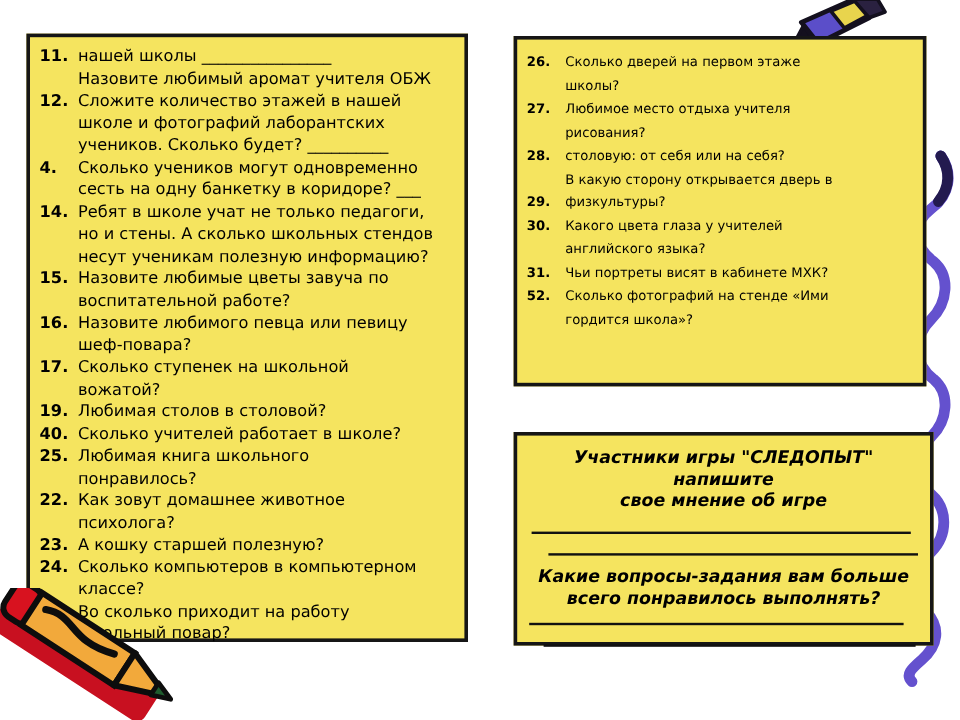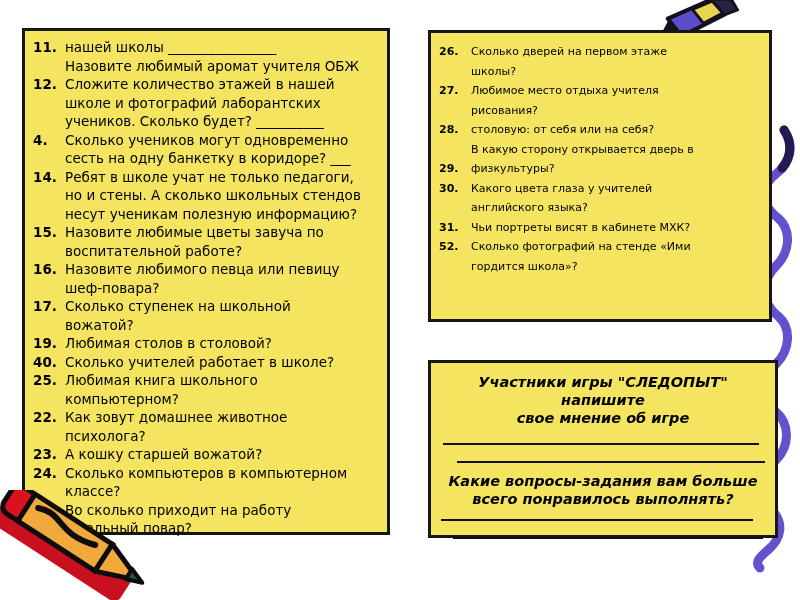--- a/index.html
+++ b/index.html
@@ -145,34 +145,34 @@
         <div class="q">
           <span class="qnum">40.</span>
           <span class="qtext">
             <span class="qline">Сколько учителей работает в школе?</span>
           </span>
         </div>
         <div class="q">
           <span class="qnum">25.</span>
           <span class="qtext">
             <span class="qline">Любимая книга школьного</span>
-            <span class="qline">компьютерном?</span>
+            <span class="qline">понравилось?</span>
           </span>
         </div>
         <div class="q">
           <span class="qnum">22.</span>
           <span class="qtext">
             <span class="qline">Как зовут домашнее животное</span>
             <span class="qline">психолога?</span>
           </span>
         </div>
         <div class="q">
           <span class="qnum">23.</span>
           <span class="qtext">
-            <span class="qline">А кошку старшей вожатой?</span>
+            <span class="qline">А кошку старшей полезную?</span>
           </span>
         </div>
         <div class="q">
           <span class="qnum">24.</span>
           <span class="qtext">
             <span class="qline">Сколько компьютеров в компьютерном</span>
             <span class="qline">классе?</span>
           </span>
         </div>
         <div class="q">

